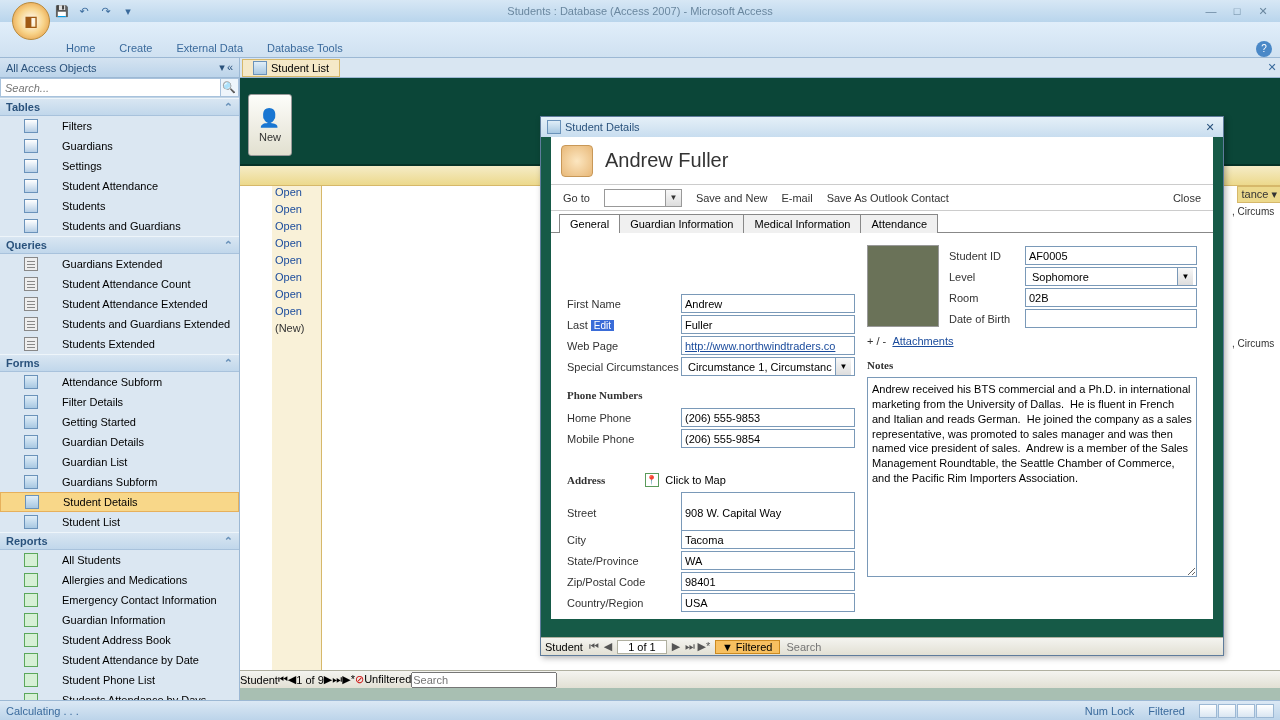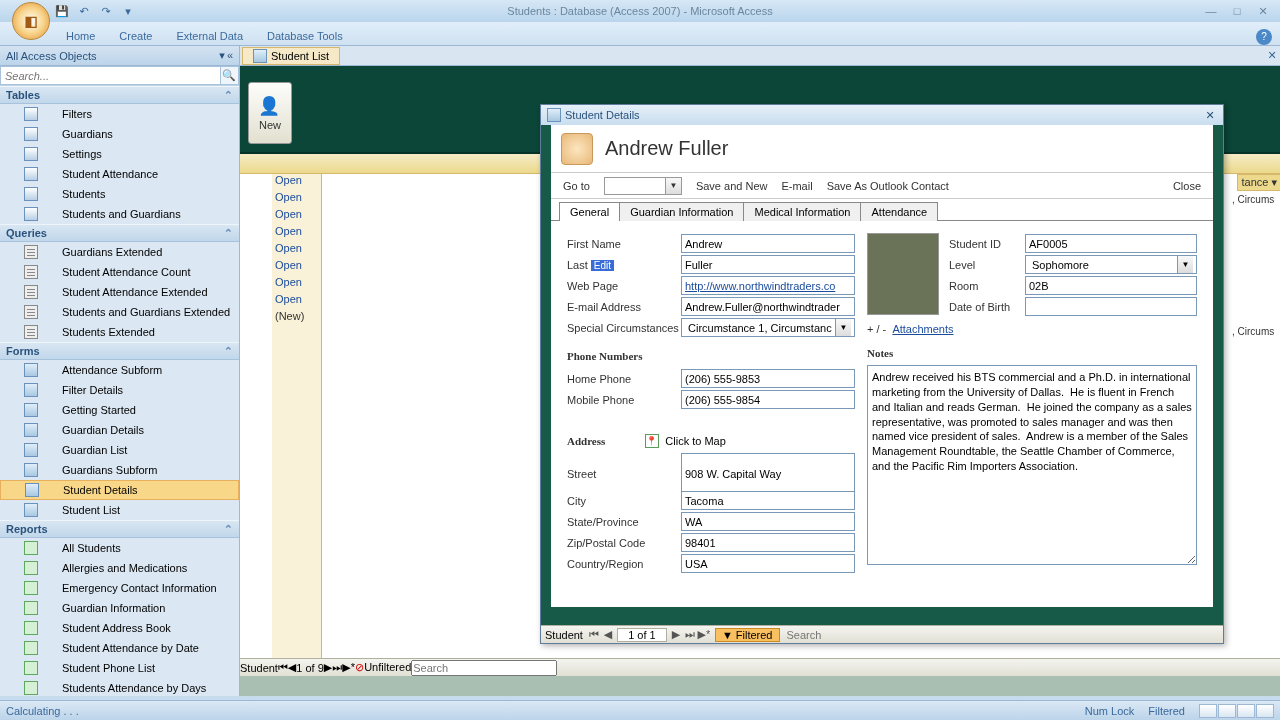--- a/index.html
+++ b/index.html
@@ -8,21 +8,21 @@
 
 .titlebar { height: 22px; background: linear-gradient(#d7e7f5,#b9d5ec); display: flex; align-items: center; color: #3a6a9c; }
 .office-btn { width: 38px; height: 38px; border-radius: 50%; background: radial-gradient(#fff,#f8d48a,#e08a2e); margin: 2px 6px; position: absolute; top: 0; left: 6px; border: 1px solid #b88a3c; z-index: 50; display:flex;align-items:center;justify-content:center;color:#a05a14;font-weight:bold;font-size:14px;}
 .qat { margin-left: 54px; display: flex; gap: 6px; align-items: center; }
 .qat-btn { width: 16px; height: 16px; display:flex;align-items:center;justify-content:center;color:#3a6a9c; }
 .title-text { position:absolute; left:0; right:0; text-align:center; color:#6a879f; pointer-events:none; }
 .winbtns { margin-left: auto; display:flex; gap:8px; padding-right:8px; color:#6a879f;}
 .winbtns span{width:18px;text-align:center;}
 
 
-.ribbon { height: 24px; background: linear-gradient(#e1eefa,#cfe1f1); display:flex; align-items:flex-end; padding-left: 54px; border-bottom:1px solid #9cb8d4;}
+.ribbon { height: 36px; background: linear-gradient(#e1eefa,#cfe1f1); display:flex; align-items:flex-end; padding-left: 54px; border-bottom:1px solid #9cb8d4;}
 .ribbon-tab { padding: 3px 12px; color:#3a6a9c; }
 .ribbon-help { margin-left:auto; margin-right:8px; width:16px;height:16px;border-radius:50%;background:#4a88c7;color:#fff;text-align:center;font-size:10px;line-height:16px;}
 
 
 .mainrow { display:flex; height: 650px; }
 
 
 .navpane { width: 240px; background:#dbe7f2; border-right:1px solid #9cb8d4; display:flex;flex-direction:column;}
 .nav-head { height:20px; background:linear-gradient(#d4e3f1,#bcd4ea); display:flex;align-items:center;padding:0 6px;color:#2a527c;border-bottom:1px solid #9cb8d4;}
 .nav-head .coll{margin-left:auto;display:flex;gap:2px;}
@@ -65,21 +65,21 @@
 .popup-head .avatar{width:32px;height:32px;background:radial-gradient(#fce6c0,#e8b878);border-radius:4px;border:1px solid #c89858;}
 .popup-head h1{font-size:20px;font-weight:normal;color:#333;}
 .popup-tools{height:26px;display:flex;align-items:center;gap:14px;padding:0 12px;border-bottom:1px solid #ccc;color:#333;}
 .popup-tools .goto-combo{width:78px;height:18px;border:1px solid #999;display:flex;}
 .popup-tools .goto-combo .dd{width:16px;border-left:1px solid #999;background:linear-gradient(#f8f8f8,#ddd);text-align:center;font-size:8px;line-height:16px;}
 .popup-tools .close{margin-left:auto;}
 .tabs-row{height:22px;display:flex;align-items:flex-end;padding-left:8px;gap:0;background:#fff;border-bottom:1px solid #888;}
 .tab{padding:3px 10px;border:1px solid #888;border-bottom:none;margin-right:-1px;background:#f0f0f0;position:relative;top:1px;}
 .tab.active{background:#fff;z-index:2;}
 .form-body{padding:12px 16px;display:flex;gap:12px;height:380px;overflow:hidden;}
-.col-left{width:290px;}
+.col-left{width:290px;margin-top:48px;}
 .col-right{flex:1;}
 .fld-row{display:flex;align-items:center;height:21px;margin-bottom:0;}
 .fld-row label{width:114px;color:#333;}
 .fld-row input,.fld-row .combo{flex:1;height:19px;border:1px solid #7a99b8;padding:0 3px;font-size:11px;}
 .fld-row .combo{display:flex;}
 .fld-row .combo input{border:none;flex:1;height:17px;}
 .fld-row .combo .dd{width:16px;border-left:1px solid #7a99b8;background:linear-gradient(#f8f8f8,#ddd);text-align:center;font-size:8px;line-height:17px;}
 .section-hdr{font-weight:bold;margin:12px 0 6px;color:#333;font-family:Liberation Serif, serif;}
 .photo{width:72px;height:82px;background:#6a7258;border:1px solid #999;}
 .right-top{display:flex;gap:10px;}
@@ -357,24 +357,20 @@
                 <label>First Name</label>
                 <input value="Andrew" style="">
               </div>
             <div class="fld-row">
                 <label><span>Last</span> <span class="edit-badge">Edit</span></label>
                 <input value="Fuller" style="">
               </div>
             <div class="fld-row">
                 <label>Web Page</label>
                 <input class="link" style="color: rgb(26, 75, 156); text-decoration: underline;" value="http://www.northwindtraders.co">
-              </div>
-            <div class="fld-row">
-                <label>E-mail Address</label>
-                <input value="Andrew.Fuller@northwindtrader" style="">
               </div>
             <div class="fld-row">
                 <label>Special Circumstances</label>
                 <div class="combo">
                   <input value="Circumstance 1, Circumstance 2" style="">
                   <span class="dd">▼</span>
                 </div>
               </div>
 
             <div class="section-hdr">Phone Numbers</div>

